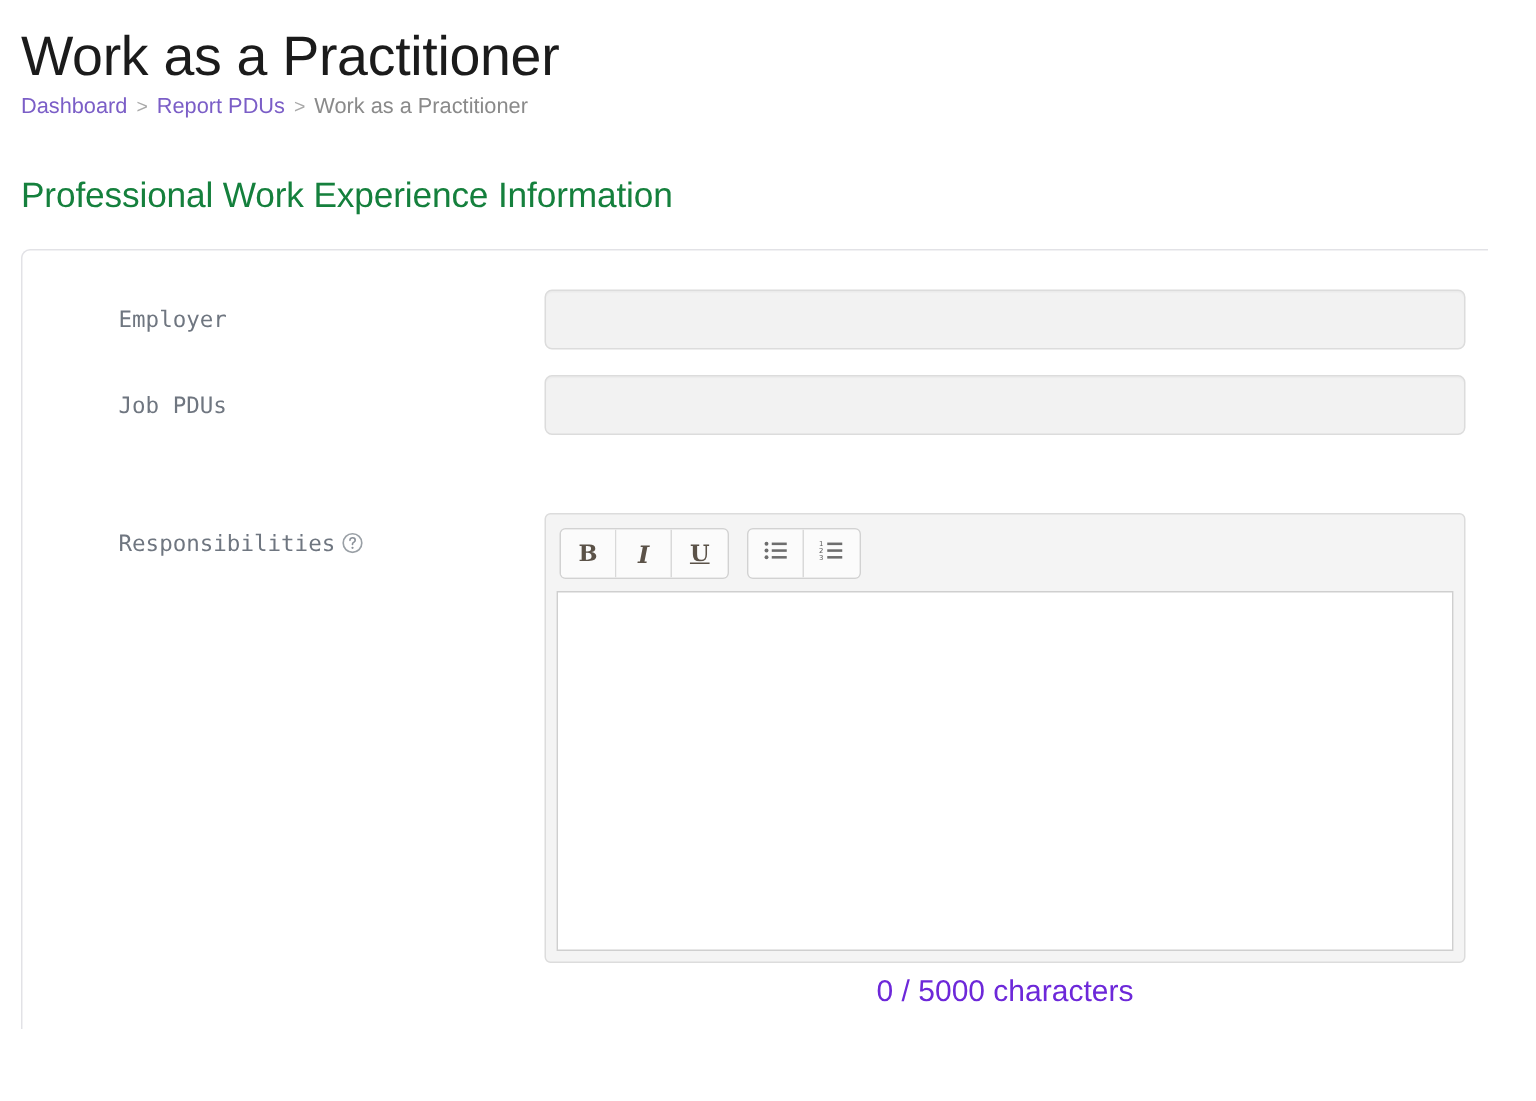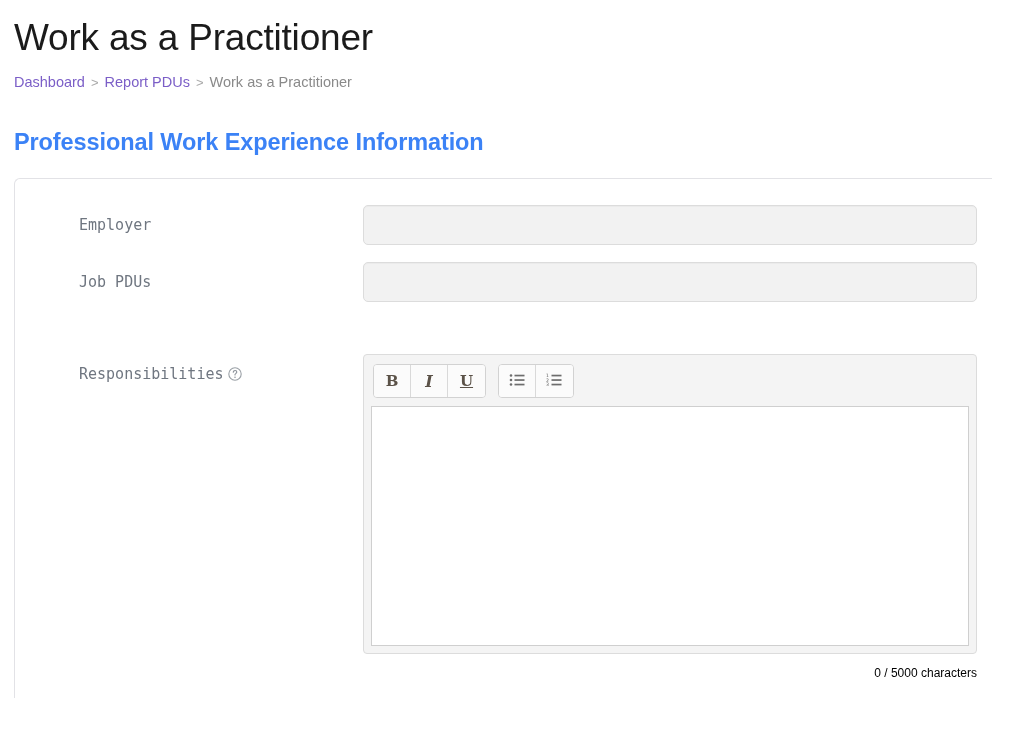--- a/index.html
+++ b/index.html
@@ -30,21 +30,20 @@
     padding-top: 14px;
     font-size: 37px;
     line-height: 48px;
     font-weight: 400;
     color: #1b1b1b;
     letter-spacing: -0.2px;
   }
 
   
   .breadcrumb {
-    margin-top: 11px;
     font-size: 14.5px;
     line-height: 18px;
     color: #8a8a8a;
     white-space: nowrap;
   }
   .breadcrumb a {
     color: #7b5ec7;
     text-decoration: none;
   }
   .crumb-sep {
@@ -53,22 +52,22 @@
     font-size: 13px;
   }
   .crumb-current { color: #8a8a8a; }
 
   
   .section-heading {
     margin: 0;
     padding-top: 35px;
     font-size: 23.5px;
     line-height: 30px;
-    font-weight: 700;
-    color: #3b82f6;
+    font-weight: 400;
+    color: #15803d;
     letter-spacing: -0.1px;
   }
 
   
   .card {
     margin-top: 21px;
     margin-right: -14px;
     border: 1px solid #e2e2e6;
     border-right: none;
     border-bottom: none;
@@ -181,25 +180,25 @@
     font-family: "Liberation Sans", sans-serif;
     font-size: 14px;
     color: #333;
     overflow: auto;
     resize: none;
     display: block;
   }
 
   .char-count {
     width: 614px;
-    text-align: right;
+    text-align: center;
     margin-top: 9px;
-    font-size: 12px;
+    font-size: 20px;
     line-height: 20px;
-    color: #000000;
+    color: #6d28d9;
   }
 </style>
 </head>
 <body>
 
 <div class="page">
 
   <h1 class="page-title">Work as a Practitioner</h1>
 
   <nav class="breadcrumb">

